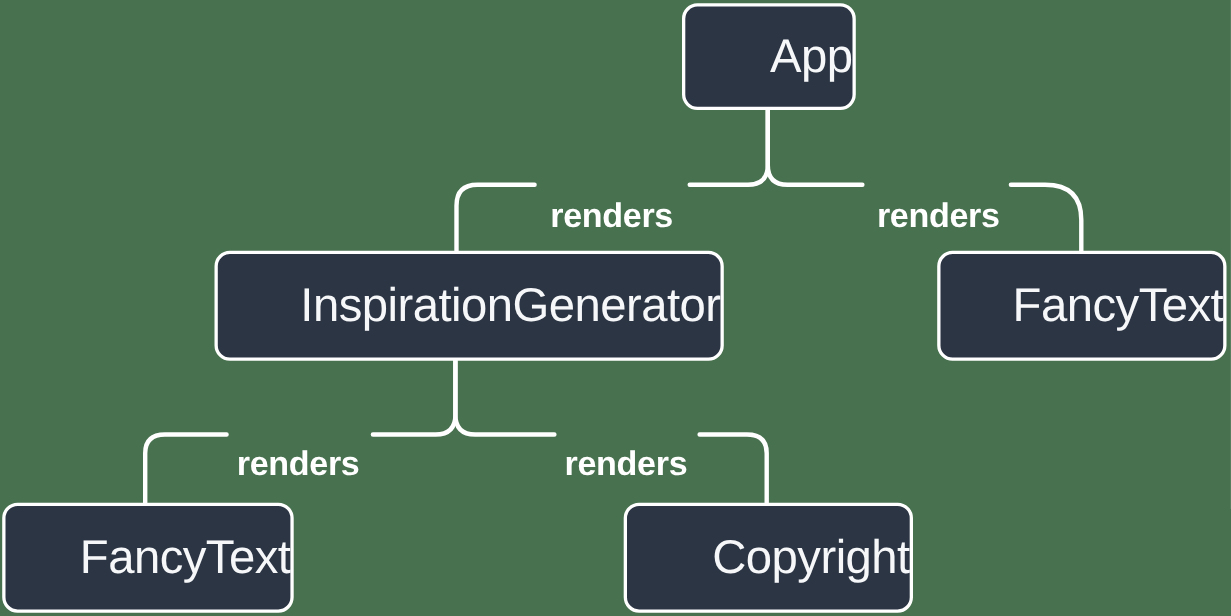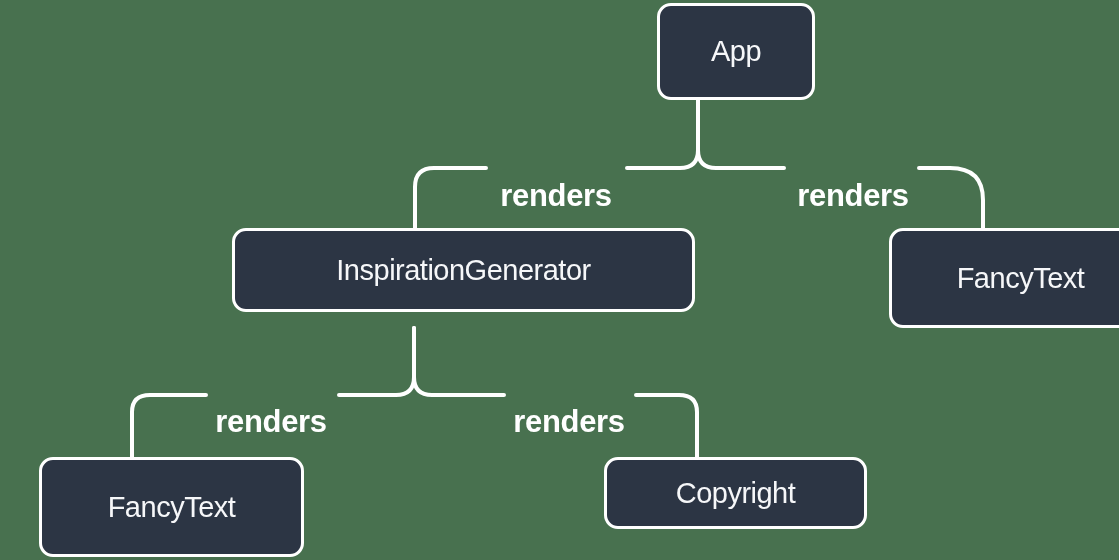--- a/index.html
+++ b/index.html
@@ -28,34 +28,33 @@
     stroke-width: 4;
     stroke-linecap: round;
   }
   .node {
     position: absolute;
     box-sizing: border-box;
     background: var(--node-fill, #2C3544);
     border: 3.5px solid var(--node-border, #FFFFFF);
     border-radius: 14px;
     color: var(--node-text, #F6F7F9);
-    font-size: 29px;
+    font-size: 43px;
     font-weight: 400;
     letter-spacing: -0.5px;
     display: flex;
     align-items: center;
-    justify-content: center;
+    justify-content: flex-end;
     white-space: nowrap;
-    margin-left: 37px;
   }
   .node-app        { left: 620px; top: 3px;   width: 158px; height: 97px; }
-  .node-ig         { left: 195px; top: 228px; width: 463px; height: 84px; }
+  .node-ig         { left: 195px; top: 228px; width: 463px; height: 100px; }
   .node-ft-top     { left: 852px; top: 228px; width: 263px; height: 100px; }
   .node-ft-bottom  { left: 2px;   top: 457px; width: 265px; height: 100px; }
-  .node-copyright  { left: 567px; top: 457px; width: 263px; height: 72px; }
+  .node-copyright  { left: 567px; top: 457px; width: 263px; height: 100px; }
   .edge-label {
     position: absolute;
     transform: translate(-50%, -50%);
     color: var(--edge-label-text, #FFFFFF);
     font-size: 31px;
     font-weight: 600;
     letter-spacing: -0.3px;
     white-space: nowrap;
     margin-top: 28px;
   }

